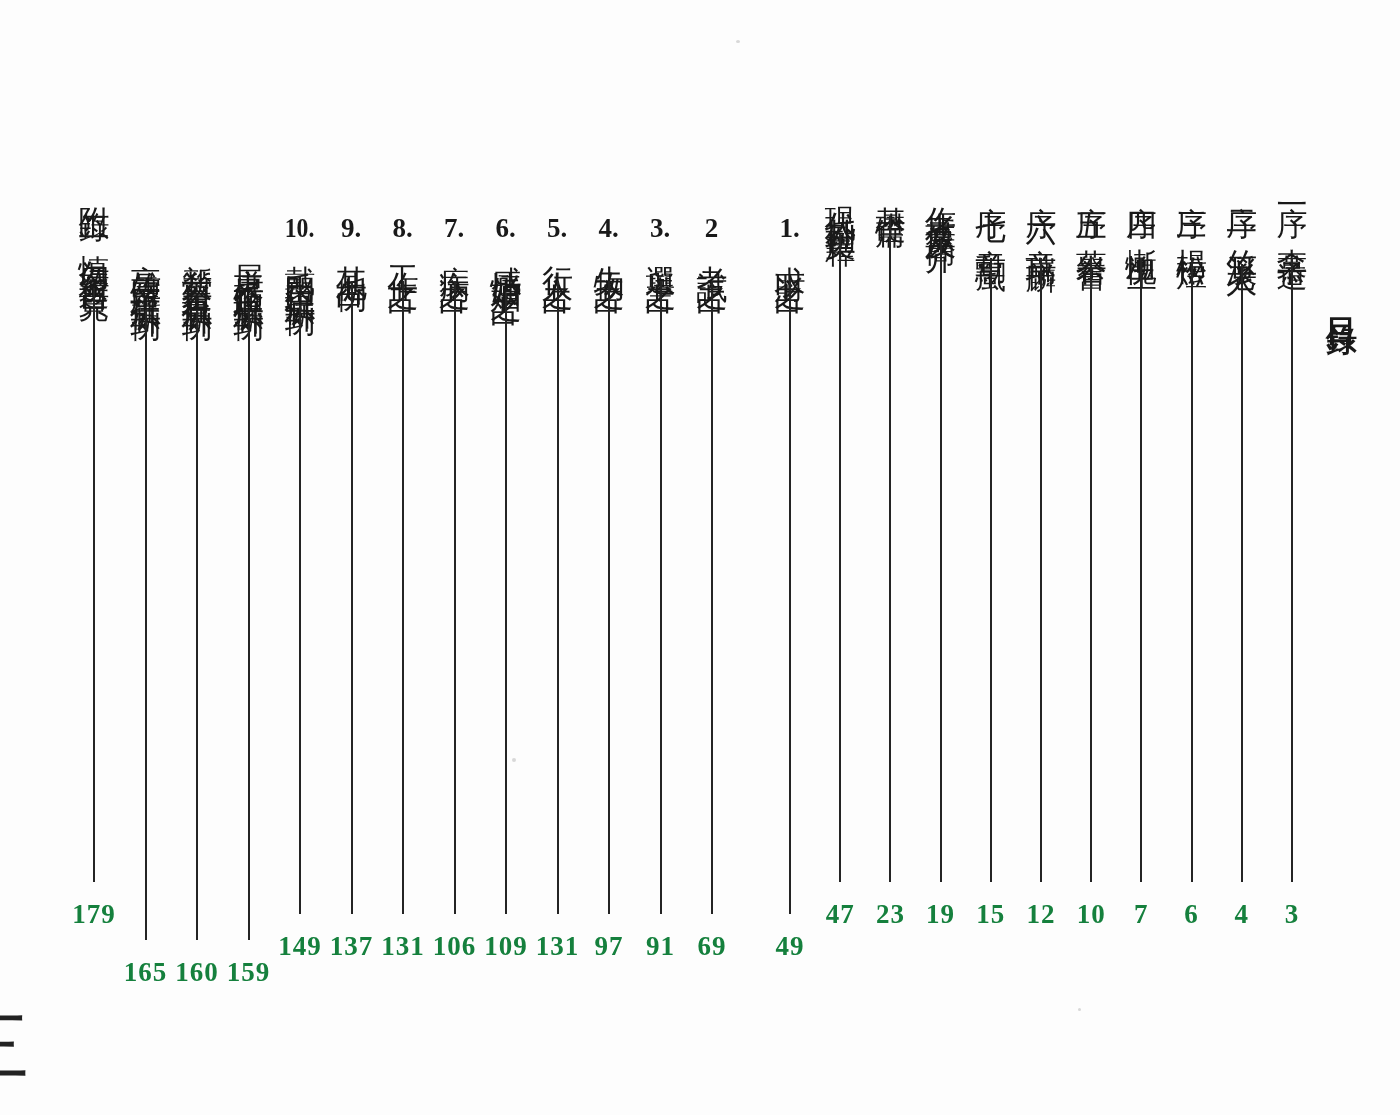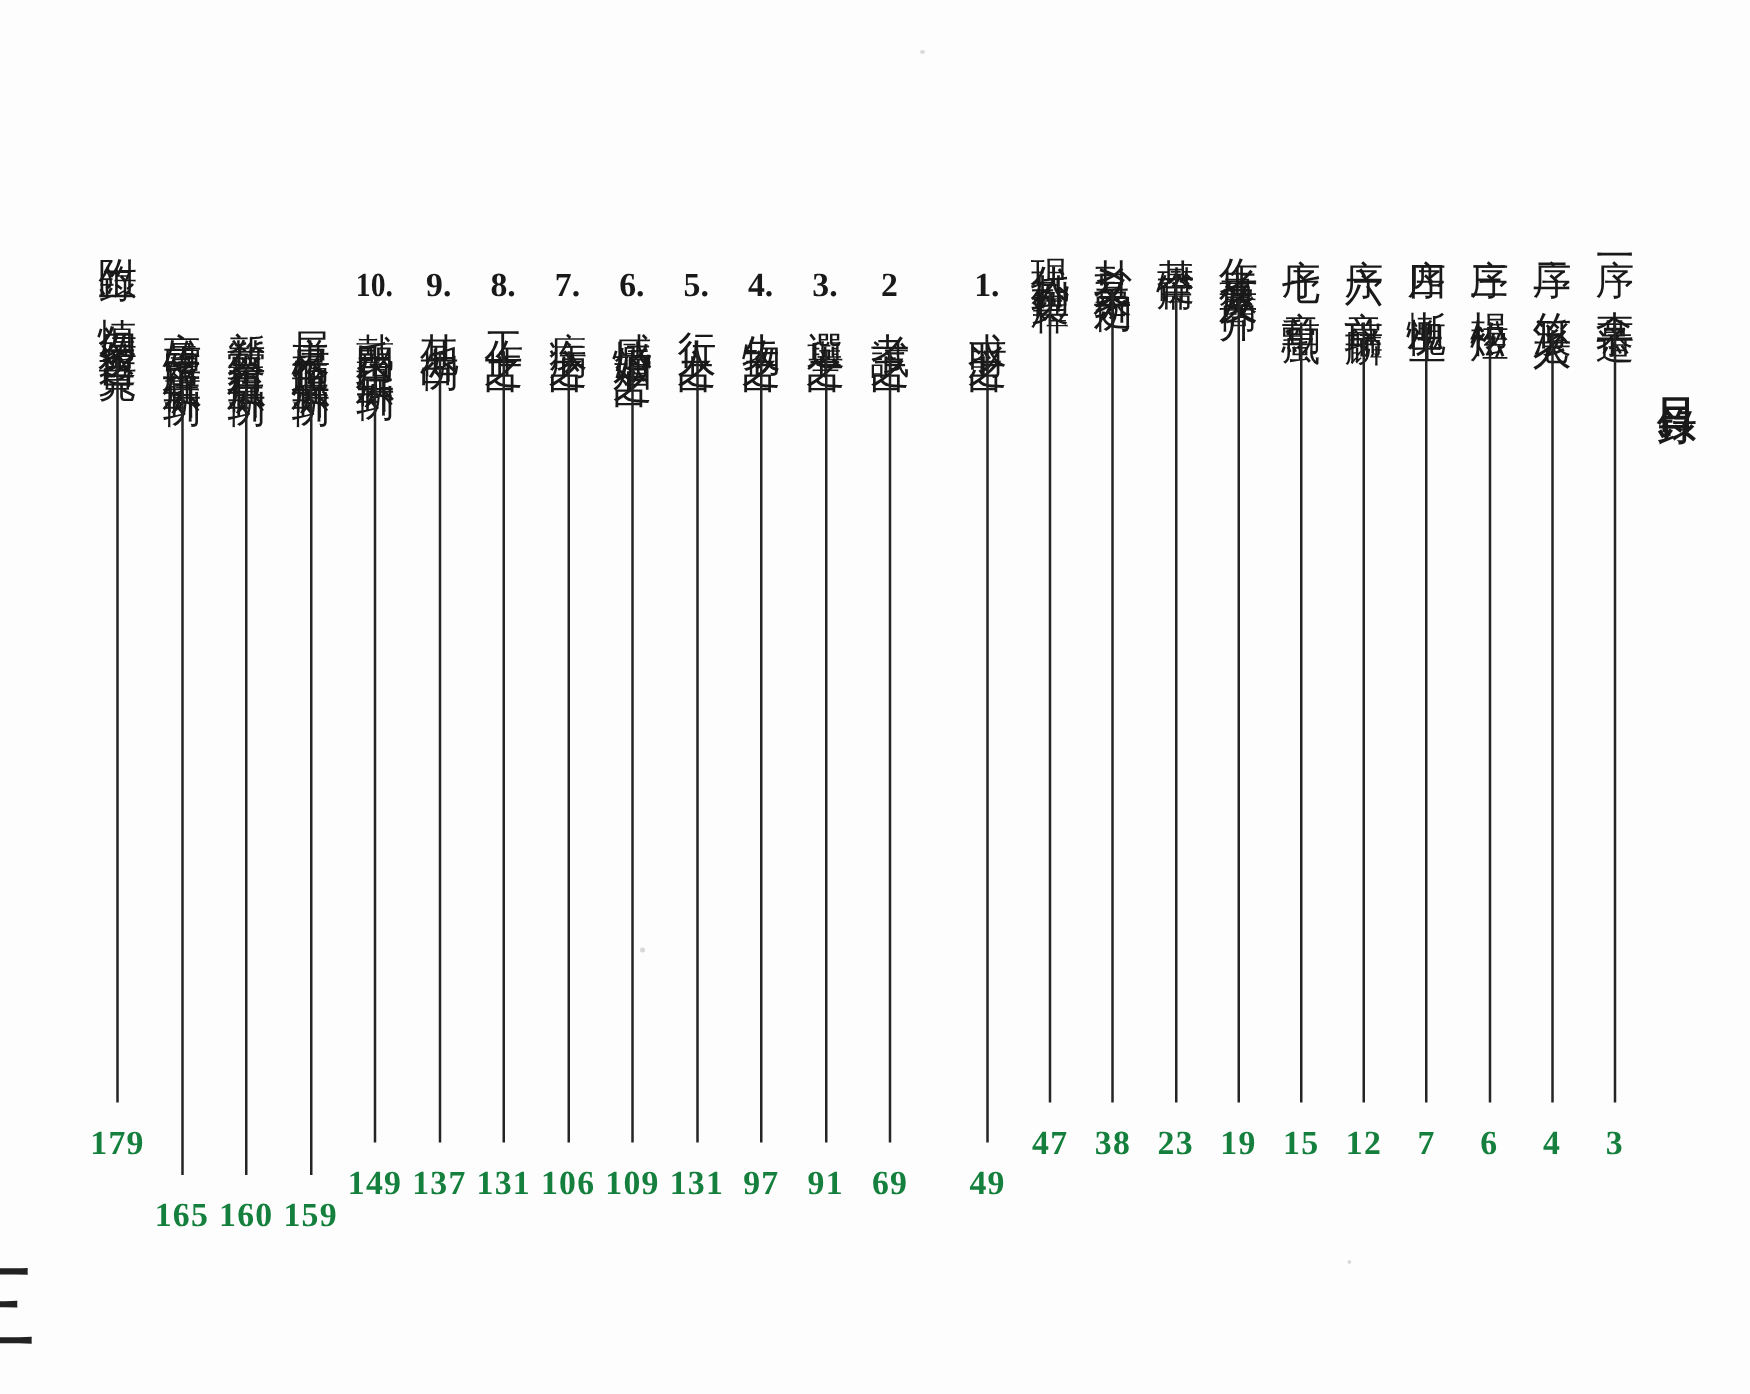--- a/index.html
+++ b/index.html
@@ -91,20 +91,26 @@
     <div class="leader"></div>
     <div class="pagenum">6</div>
   </div>
         <div class="toc-col level-0">
     <div class="vtext heading"><span class="ttl">序四</span></div>
     <div class="vtext author">慚愧生</div>
     <div class="leader"></div>
     <div class="pagenum">7</div>
   </div>
         <div class="toc-col level-0">
+    <div class="vtext heading"><span class="ttl">序五</span></div>
+    <div class="vtext author">蔡岩奮</div>
+    <div class="leader"></div>
+    <div class="pagenum">10</div>
+  </div>
+        <div class="toc-col level-0">
     <div class="vtext heading"><span class="ttl">序六</span></div>
     <div class="vtext author">章瑞麟</div>
     <div class="leader"></div>
     <div class="pagenum">12</div>
   </div>
         <div class="toc-col level-0">
     <div class="vtext heading"><span class="ttl">序七</span></div>
     <div class="vtext author">章勳嵐</div>
     <div class="leader"></div>
     <div class="pagenum">15</div>
@@ -113,26 +119,20 @@
     <div class="vtext heading"><span class="ttl">作者畫像及簡介</span></div>
 
     <div class="leader"></div>
     <div class="pagenum">19</div>
   </div>
         <div class="toc-col level-0">
     <div class="vtext heading"><span class="ttl">基礎篇</span></div>
 
     <div class="leader"></div>
     <div class="pagenum">23</div>
-  </div>
-        <div class="toc-col level-0">
-    <div class="vtext heading"><span class="ttl">卦爻呈象定例</span></div>
-
-    <div class="leader"></div>
-    <div class="pagenum">38</div>
   </div>
         <div class="toc-col level-0">
     <div class="vtext heading"><span class="ttl">現代卦例集釋</span></div>
 
     <div class="leader"></div>
     <div class="pagenum">47</div>
   </div>
         <div class="toc-col level-1">
     <div class="vtext heading"><span class="num">1.</span><span class="ttl">求財之占</span></div>
 

